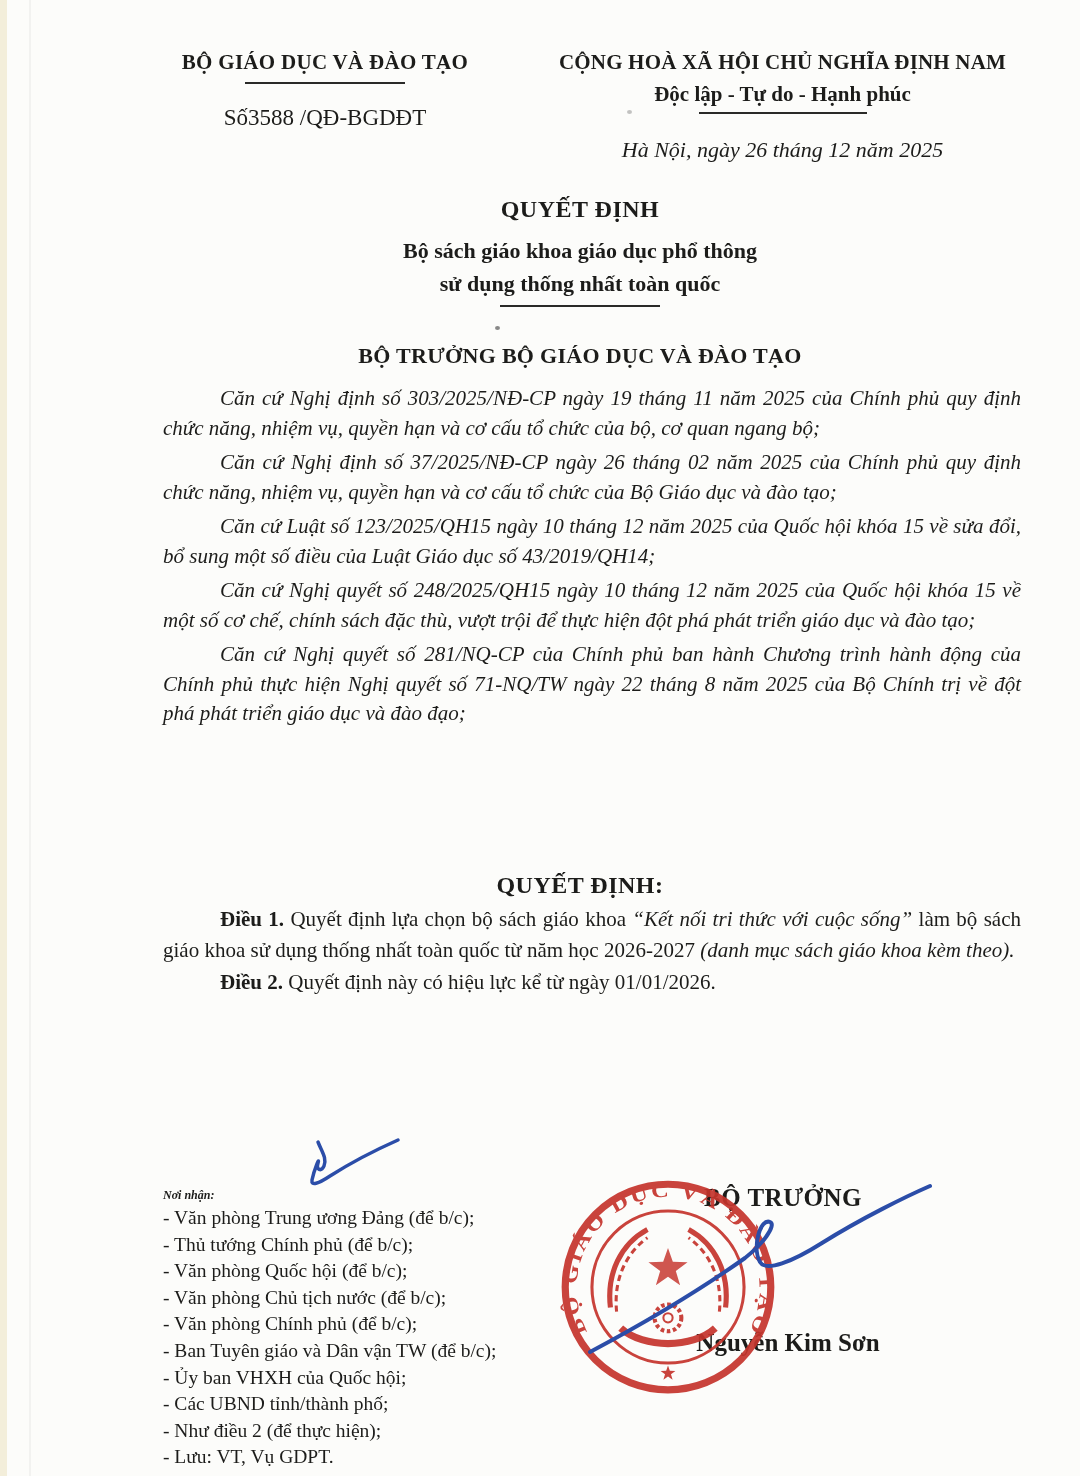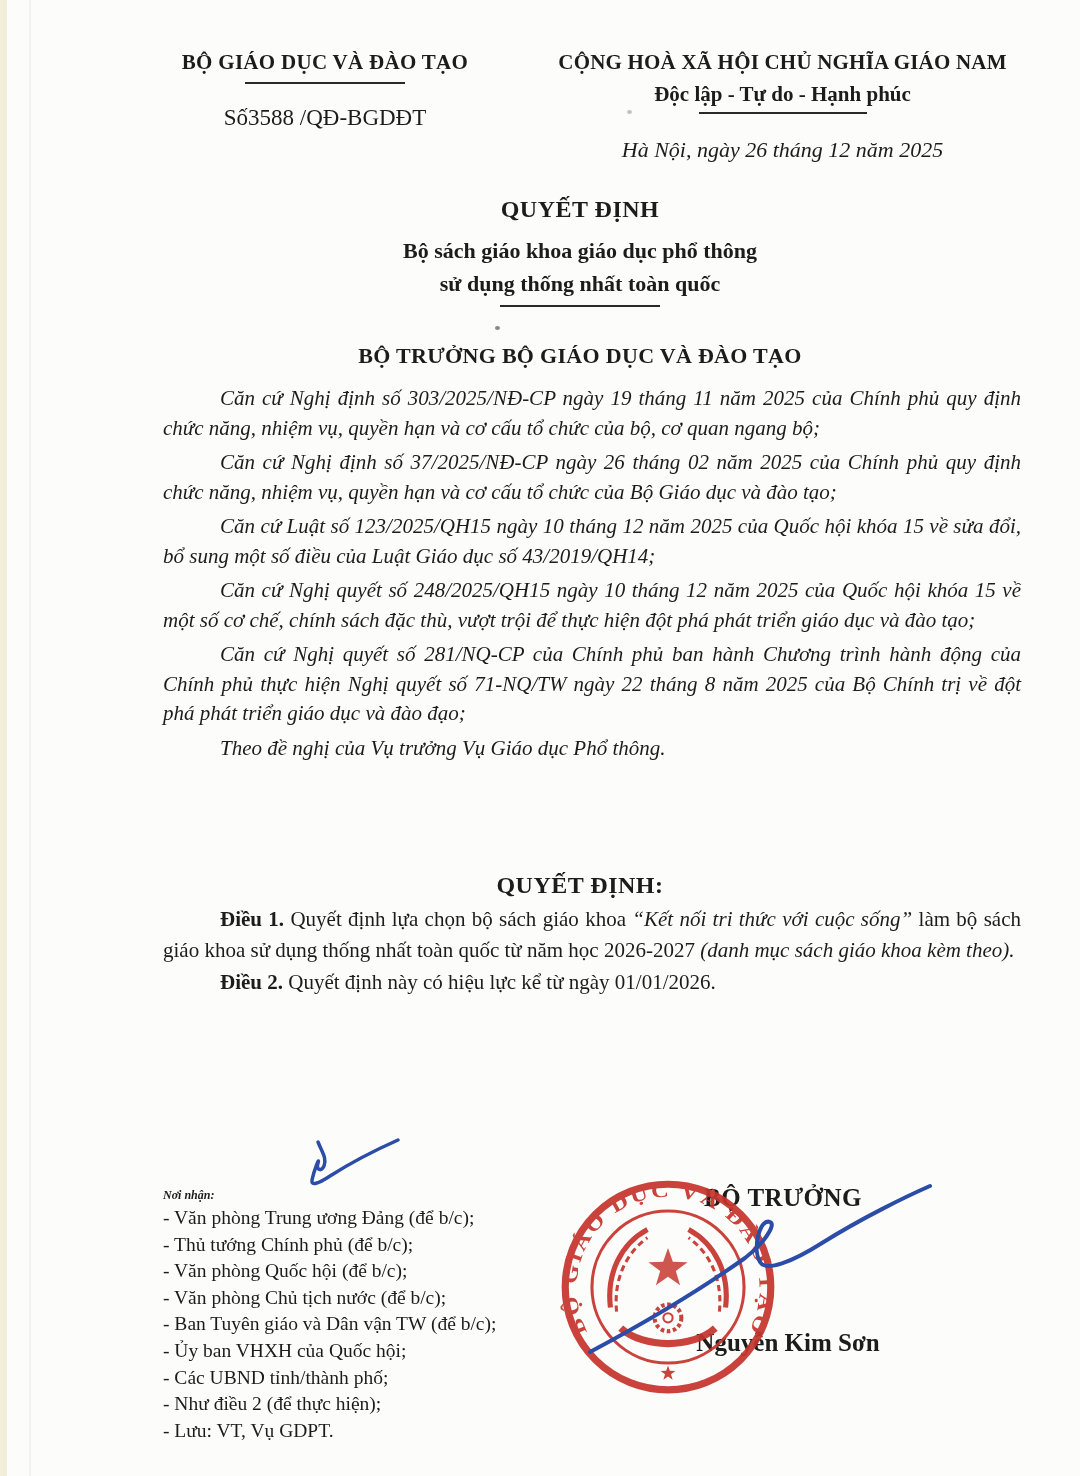--- a/index.html
+++ b/index.html
@@ -69,21 +69,21 @@
 <div class="abs speck" style="left:495px;top:326px;"></div>
 <div class="abs speck" style="left:627px;top:110px;opacity:.5;"></div>
 
 <div class="abs hdr-left">
   <div class="hdr-org">BỘ GIÁO DỤC VÀ ĐÀO TẠO</div>
   <div class="hdr-rule"></div>
   <div class="hdr-num">Số3588 /QĐ-BGDĐT</div>
 </div>
 
 <div class="abs hdr-right">
-  <div class="hdr-country">CỘNG HOÀ XÃ HỘI CHỦ NGHĨA GIÁO NAM</div>
+  <div class="hdr-country">CỘNG HOÀ XÃ HỘI CHỦ NGHĨA ĐỊNH NAM</div>
   <div class="hdr-motto">Độc lập - Tự do - Hạnh phúc</div>
   <div class="hdr-rule2"></div>
   <div class="hdr-date">Hà Nội, ngày 26  tháng 12 năm 2025</div>
 </div>
 
 <div class="abs title-block">
   <div class="title-kind">QUYẾT ĐỊNH</div>
   <div class="title-subject">
     <div>Bộ sách giáo khoa giáo dục phổ thông</div>
     <div>sử dụng thống nhất toàn quốc</div>
@@ -91,37 +91,37 @@
   <div class="title-rule"></div>
   <div class="authority">BỘ TRƯỞNG BỘ GIÁO DỤC VÀ ĐÀO TẠO</div>
 </div>
 
 <div class="abs preamble">
   <p>Căn cứ Nghị định số 303/2025/NĐ-CP ngày 19 tháng 11 năm 2025 của Chính phủ quy định chức năng, nhiệm vụ, quyền hạn và cơ cấu tổ chức của bộ, cơ quan ngang bộ;</p>
   <p>Căn cứ Nghị định số 37/2025/NĐ-CP ngày 26 tháng 02 năm 2025 của Chính phủ quy định chức năng, nhiệm vụ, quyền hạn và cơ cấu tổ chức của Bộ Giáo dục và đào tạo;</p>
   <p>Căn cứ Luật số 123/2025/QH15 ngày 10 tháng 12 năm 2025 của Quốc hội khóa 15 về sửa đổi, bổ sung một số điều của Luật Giáo dục số 43/2019/QH14;</p>
   <p>Căn cứ Nghị quyết số 248/2025/QH15 ngày 10 tháng 12 năm 2025 của Quốc hội khóa 15 về một số cơ chế, chính sách đặc thù, vượt trội để thực hiện đột phá phát triển giáo dục và đào tạo;</p>
   <p>Căn cứ Nghị quyết số 281/NQ-CP của Chính phủ ban hành Chương trình hành động của Chính phủ thực hiện Nghị quyết số 71-NQ/TW ngày 22 tháng 8 năm 2025 của Bộ Chính trị về đột phá phát triển giáo dục và đào đạo;</p>
-  <p>Theo đề nghị của Vụ trưởng Vụ Giáo dục Phổ thông.</p>
 </div>
 
 <div class="abs decision-heading">QUYẾT ĐỊNH:</div>
 
 <div class="abs articles">
   <p><span class="lbl">Điều 1.</span><span> Quyết định lựa chọn bộ sách giáo khoa </span><span class="it">“Kết nối tri thức với cuộc sống”</span><span> làm bộ sách giáo khoa sử dụng thống nhất toàn quốc từ năm học 2026-2027 </span><span class="it">(danh mục sách giáo khoa kèm theo).</span></p>
   <p><span class="lbl">Điều 2.</span><span> Quyết định này có hiệu lực kể từ ngày 01/01/2026.</span></p>
 </div>
 
 <div class="abs recipients">
   <p class="recipients-label">Nơi nhận:</p>
   <ul>
     <li>- Văn phòng Trung ương Đảng (để b/c);</li>
     <li>- Thủ tướng Chính phủ (để b/c);</li>
     <li>- Văn phòng Quốc hội (để b/c);</li>
     <li>- Văn phòng Chủ tịch nước (để b/c);</li>
+    <li>- Văn phòng Chính phủ (để b/c);</li>
     <li>- Ban Tuyên giáo và Dân vận TW (để b/c);</li>
     <li>- Ủy ban VHXH của Quốc hội;</li>
     <li>- Các UBND tỉnh/thành phố;</li>
     <li>- Như điều 2 (để thực hiện);</li>
     <li>- Lưu: VT, Vụ GDPT.</li>
   </ul>
 </div>
 
 <div class="abs minister-title">BỘ TRƯỞNG</div>
 <div class="abs minister-name">Nguyễn Kim Sơn</div>

